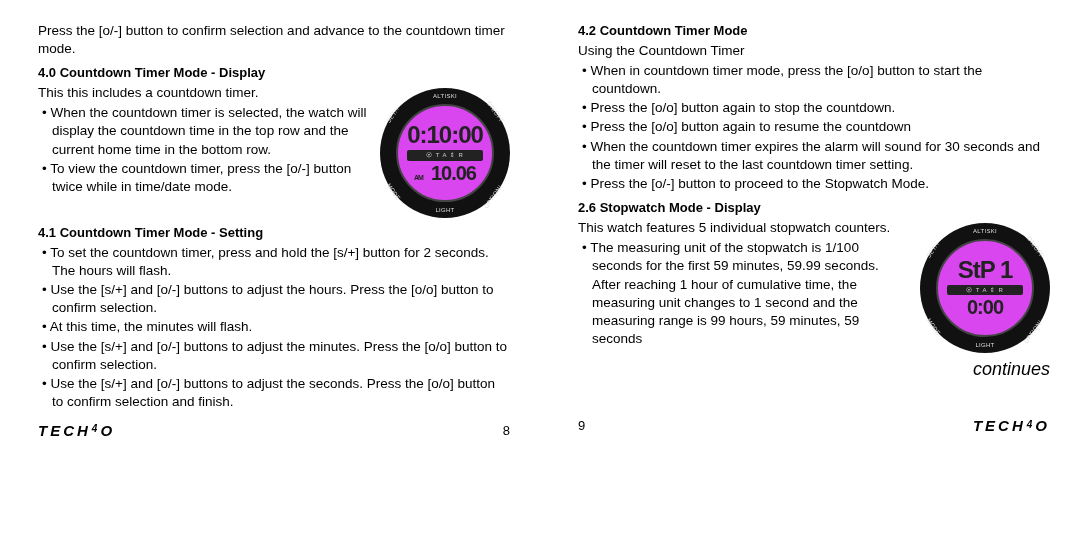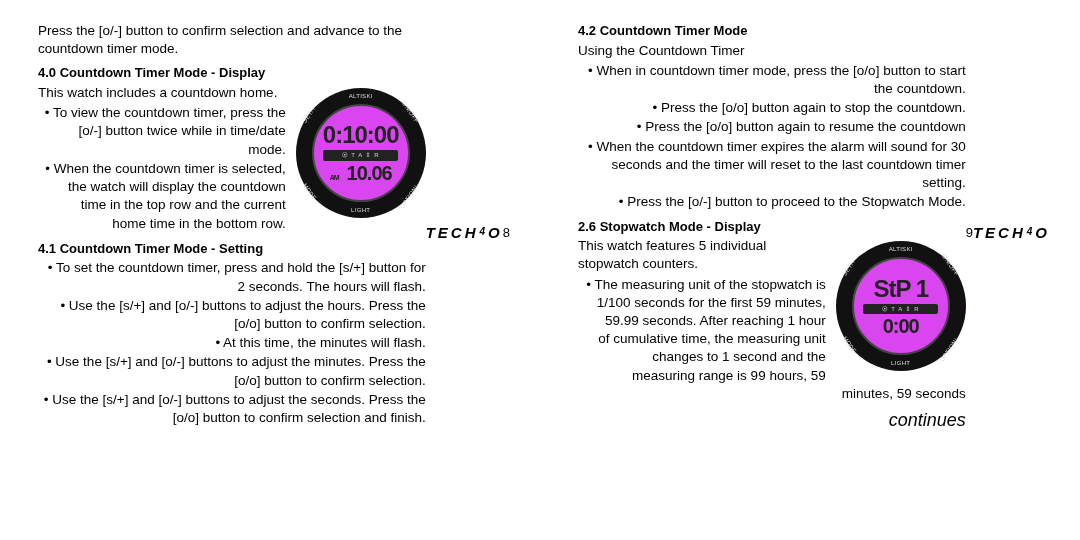--- a/index.html
+++ b/index.html
@@ -12,27 +12,27 @@
     color: #000;
     background: #fff;
     display: flex;
   }
   .page {
     width: 540px;
     height: 452px;
     padding: 22px 30px 16px 38px;
     position: relative;
     display: flex;
-    flex-direction: row;
+    flex-direction: column;
   }
   .page .body { flex: 1; }
   .h { font-weight: bold; margin-top: 6px; margin-bottom: 2px; font-size: 13px; }
   p { margin-bottom: 2px; }
   ul { list-style: none; padding-left: 0; }
-  ul li { padding-left: 14px; text-indent: -10px; margin-bottom: 1px; text-align: right; }
+  ul li { padding-left: 14px; text-indent: -10px; margin-bottom: 1px; }
   ul li::before { content: "• "; }
   .clearfix::after { content: ""; display: table; clear: both; }
   .watch-wrap { float: right; margin-left: 10px; margin-top: 4px; }
   .watch {
     width: 130px; height: 130px;
     border-radius: 50%;
     background: #111;
     position: relative;
     color: #fff;
   }
@@ -114,24 +114,24 @@
           <div class="lcd">
             <div class="row1">0:10:00</div>
             <div class="band">⦿ T  A  ⇕  R</div>
             <div class="row2">
               <span class="am">AM</span>
               <span>10.06</span>
             </div>
           </div>
         </div>
       </div>
-      <p>This watch includes a countdown home.</p>
+      <p>This this includes a countdown timer.</p>
       <ul>
+        <li>When the countdown timer is selected, the watch will display the countdown time in the top row and the current home time in the bottom row.</li>
         <li>To view the countdown timer, press the [o/-] button twice while in time/date mode.</li>
-        <li>When the countdown timer is selected, the watch will display the countdown time in the top row and the current home time in the bottom row.</li>
       </ul>
     </div>
 
     <div class="h">4.1 Countdown Timer Mode - Setting</div>
     <ul>
       <li>To set the countdown timer, press and hold the [s/+] button for 2 seconds. The hours will flash.</li>
       <li>Use the [s/+] and [o/-] buttons to adjust the hours. Press the [o/o] button to confirm selection.</li>
       <li>At this time, the minutes will flash.</li>
       <li>Use the [s/+] and [o/-] buttons to adjust the minutes. Press the [o/o] button to confirm selection.</li>
       <li>Use the [s/+] and [o/-] buttons to adjust the seconds. Press the [o/o] button to confirm selection and finish.</li>

